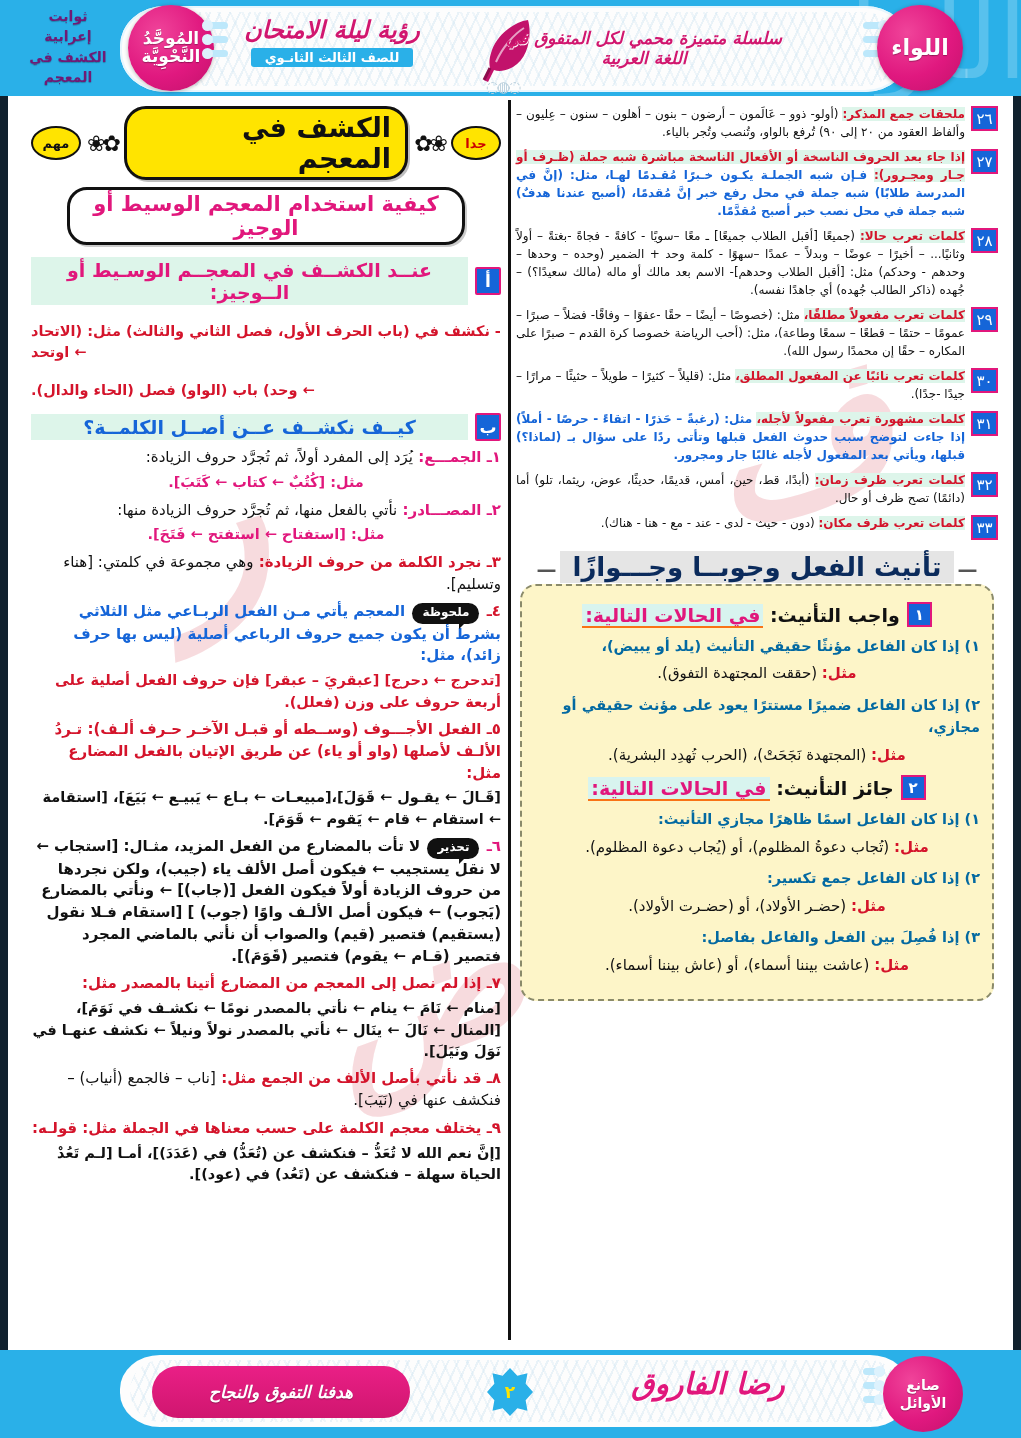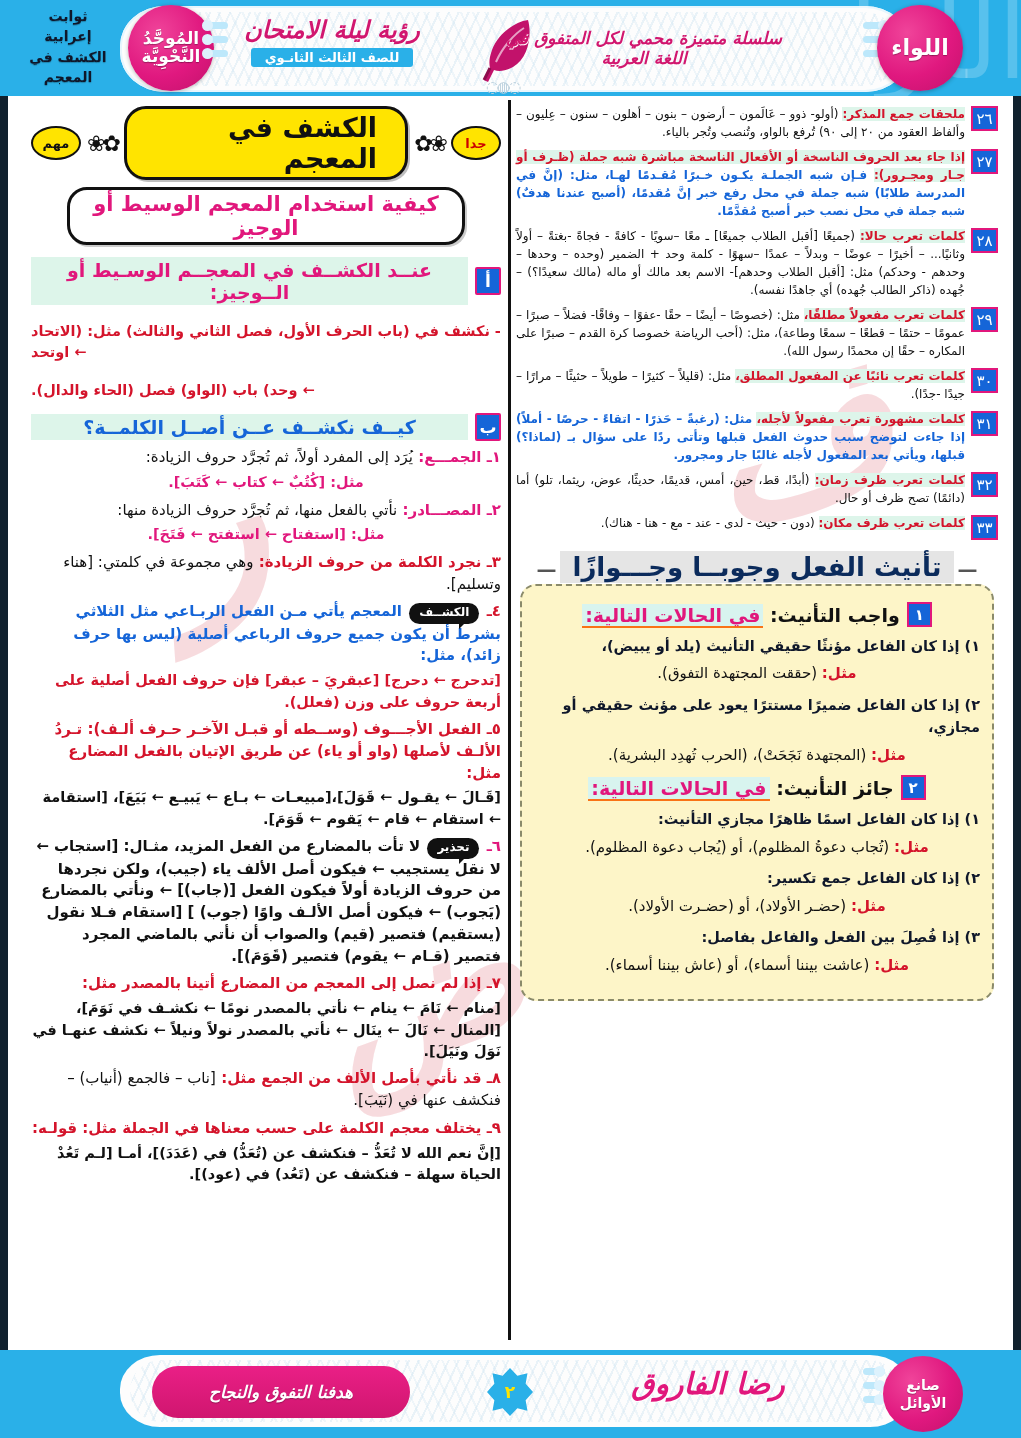--- a/index.html
+++ b/index.html
@@ -78,21 +78,21 @@
     background:#ddf2fd;
   }
   .dots-left  { left: 206px; }
   .dots-left span:before { left:-4px; }
   .dots-right { right: 136px; }
   .dots-right span:before { right:-4px; }
 
   .corner-tags {
     position: absolute; left: 12px; top: 6px;
     width: 112px; text-align: center;
-    color: #0f172a; font-size: 14px; font-weight: bold; line-height: 1.45;
+    color: #701a75; font-size: 14px; font-weight: bold; line-height: 1.45;
     text-shadow: 0 1px 1px rgba(0,0,0,.25);
   }
   .hdr-center-title {
     position: absolute; left: 232px; top: 16px; width: 200px; text-align:center;
   }
   .hdr-t1 {
     font-size: 24px; font-weight: bold; color: #d1176f;
     font-style: italic; letter-spacing: -1px;
     text-shadow: .5px .5px 0 #fff;
   }
@@ -155,21 +155,21 @@
     background: #ffe400; border: 2px solid #111;
     display:flex; align-items:center; justify-content:center;
     font-size: 13px; font-weight: bold; color:#111;
     flex: 0 0 auto;
   }
   .mohem-badge.red { color:#c00; }
   .title-yellow {
     background: #ffe400;
     border: 3px solid #111;
     border-radius: 22px;
-    padding: 3px 28px;
+    padding: 3px 14px;
     font-size: 27px; font-weight: bold; color: #111;
     letter-spacing: -1px;
     box-shadow: 2px 2px 0 rgba(0,0,0,.25);
   }
   .orn { font-size: 22px; color:#111; letter-spacing:-3px; }
   .subtitle-box {
     margin: 7px auto 0;
     width: 398px;
     border: 3px solid #111;
     border-radius: 20px;
@@ -276,21 +276,21 @@
   .yb-head { display:flex; align-items:center; gap:7px; justify-content:center; margin: 4px 0 8px; }
   .yb-num {
     flex: 0 0 auto;
     width: 25px; height: 25px;
     background: #1565d8; border: 2px solid #e1177c;
     color:#fff; font-weight:bold; font-size:15px;
     display:flex; align-items:center; justify-content:center;
   }
   .yb-title { font-size: 19px; font-weight: bold; color:#111; }
   .yb-title .after { color:#e1177c; background:#d8f4ef; border-bottom: 2px solid #f97316; padding:0 3px; }
-  .yb-item { font-size: 14.5px; line-height: 1.55; margin: 5px 0; font-weight:bold; color:#0f172a; text-align:right;}
+  .yb-item { font-size: 14.5px; line-height: 1.55; margin: 5px 0; font-weight:bold; color:#0369a1; text-align:right;}
   .yb-ex { font-size: 15px; line-height: 1.5; margin: 2px 0 9px; text-align: center; color:#111; }
 
   
   .footer {
     position: absolute;
     left: 0; top: 1350px;
     width: 1021px; height: 88px;
     background: #2ab0e8;
     overflow: hidden;
   }
@@ -448,21 +448,21 @@
         <div class="item-head r">
           <span class="red">٣ـ</span>
           <span class="red">نجرد الكلمة من حروف الزيادة:</span>
           <span class="blk" style="font-weight:normal">وهي مجموعة في كلمتي: [هناء وتسليم].</span>
         </div>
       </div>
 
       <div class="item">
         <div class="item-head r">
           <span class="red">٤ـ</span>
-          <span class="note-bubble">الكشــف</span>
+          <span class="note-bubble">ملحوظة</span>
           <span class="blu">المعجم يأتي مـن الفعل الربـاعي مثل الثلاثي بشرط أن يكون جميع حروف الرباعي أصلية (ليس بها حرف زائد)، مثل:</span>
         </div>
         <div class="ln b red r">
           <span>[تدحرج ← دحرج] [عبقريَ – عبقر] فإن حروف الفعل أصلية على أربعة حروف على وزن (فعلل).</span>
         </div>
       </div>
 
       <div class="item">
         <div class="item-head r">
           <span class="red">٥ـ</span>

